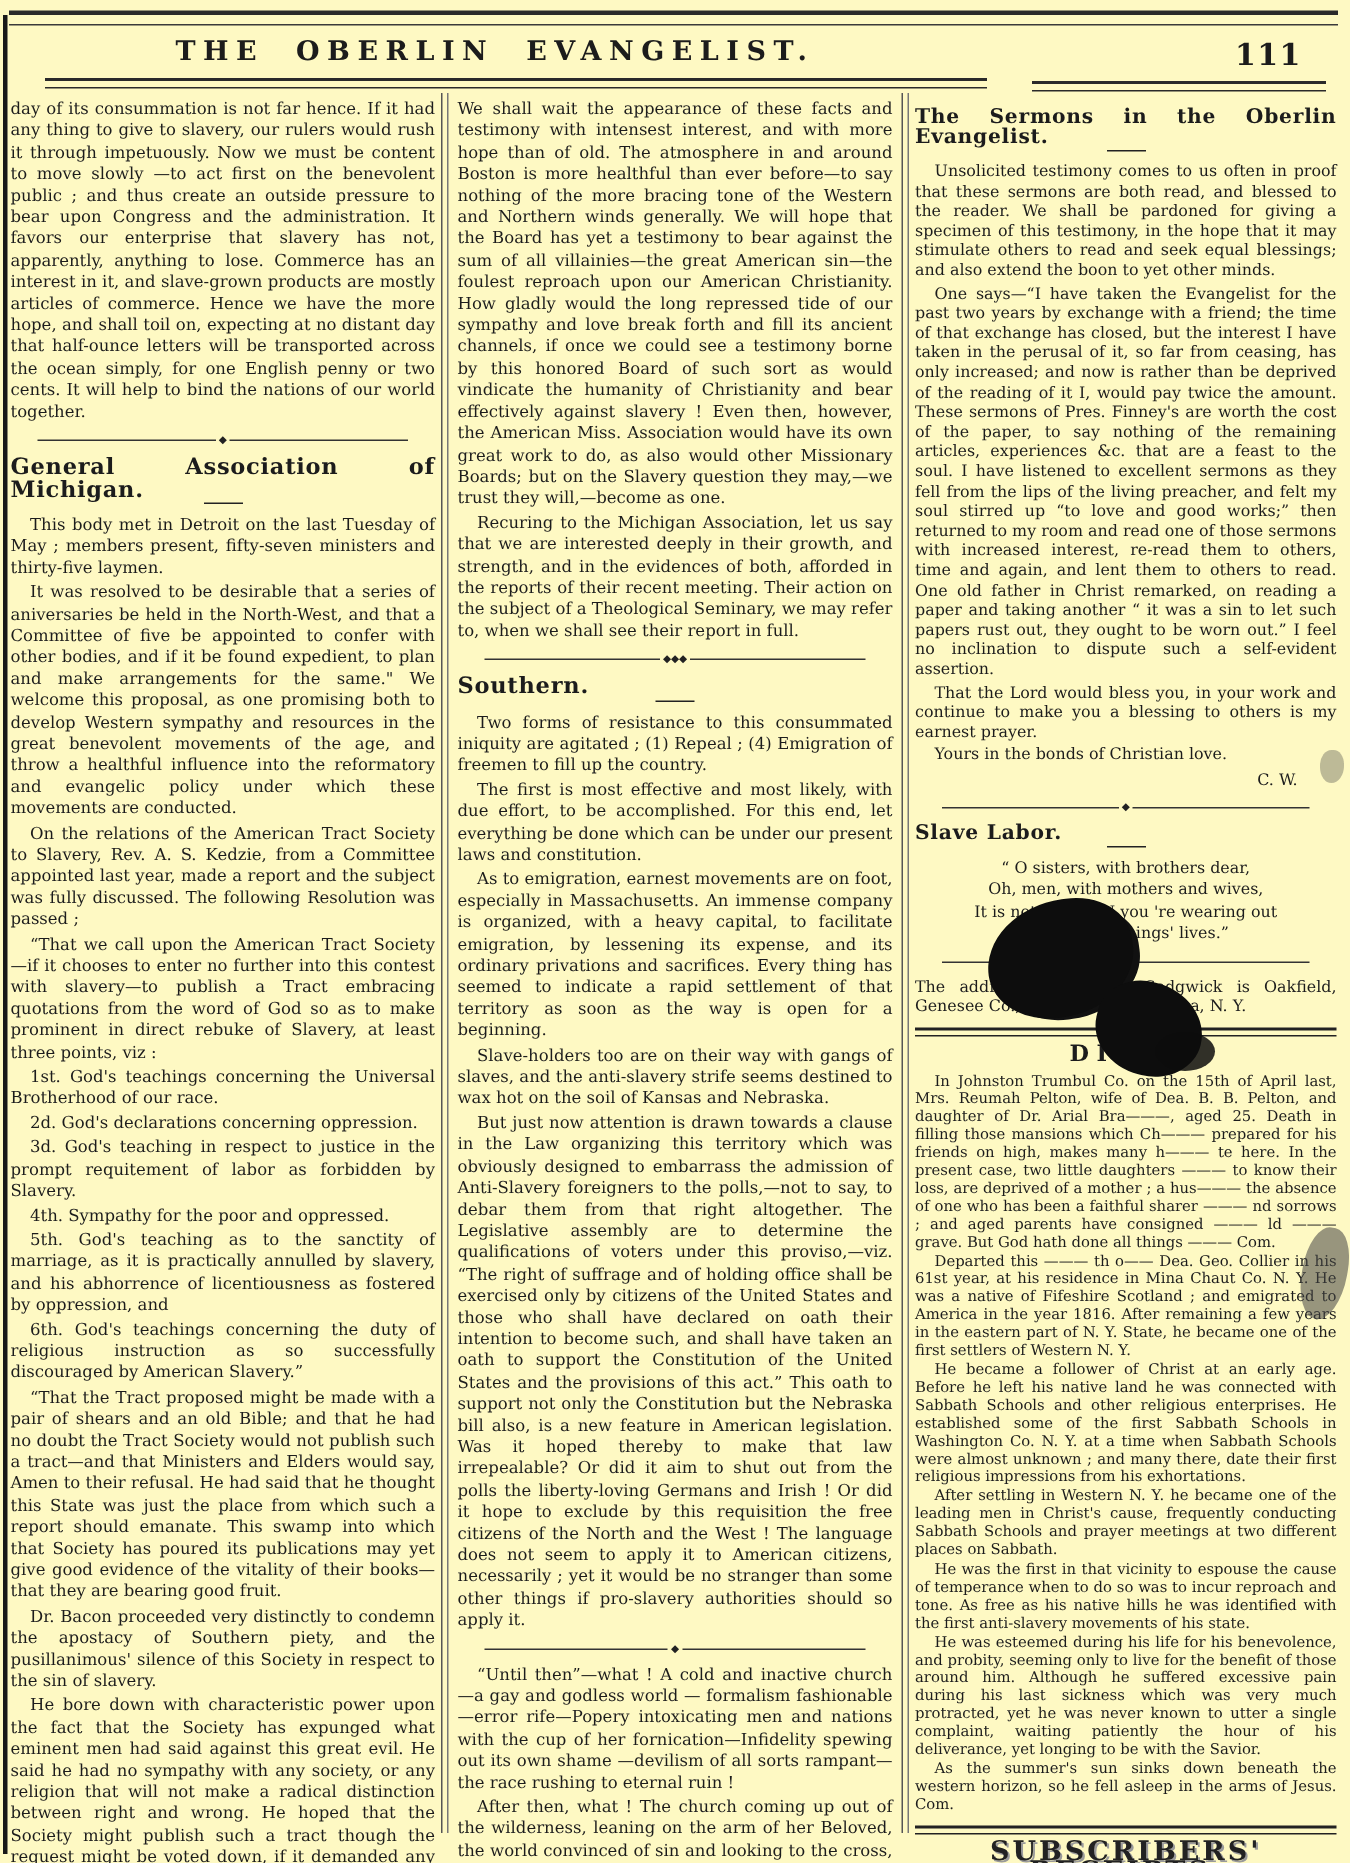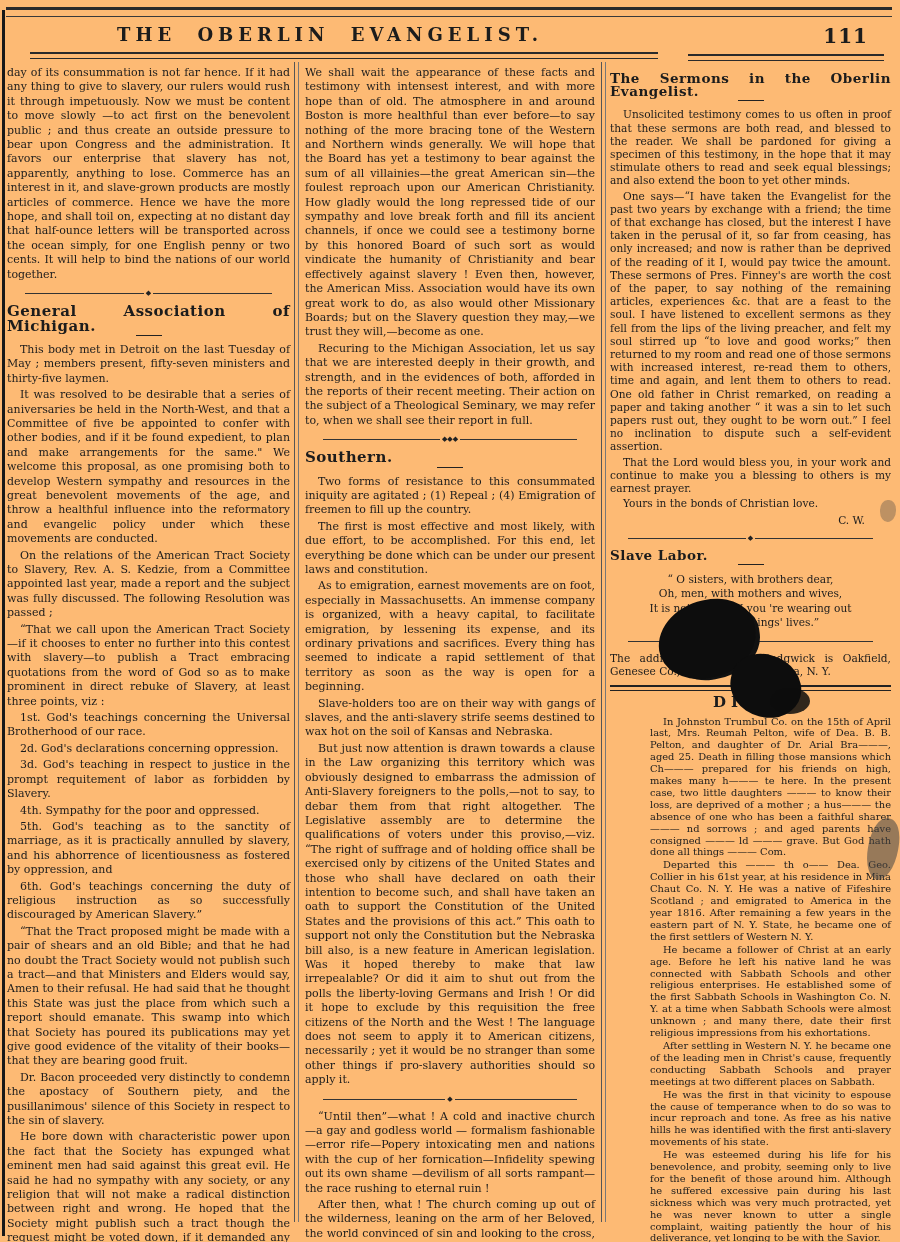--- a/index.html
+++ b/index.html
@@ -1,19 +1,19 @@
 <!DOCTYPE html>
 <html><head>
 <meta charset="utf-8">
 <style>
   html,body{margin:0;padding:0;background:#e9e7e2;}
   .page{
     position:relative;
     width:900px;height:1242px;
-    background:#fdba74;
+    background:#fef9c3;
     font-family:"DejaVu Serif","Liberation Serif",serif;
     color:#1c1c1c;
     overflow:hidden;
     box-sizing:border-box;
   }
   
   .top-rule{position:absolute;left:6px;top:7px;width:886px;height:6px;
     border-top:3px solid #2a2a2a;border-bottom:1px solid #3a3a3a;}
   .left-edge{position:absolute;left:2px;top:10px;width:3px;height:1226px;background:#181818;}
   
@@ -41,21 +41,21 @@
   .hrule{width:26px;border-top:1.5px solid #222;margin:1px auto 7px auto;}
   .divider{display:flex;align-items:center;margin:7px 18px 6px 18px;height:9px;}
   .divider .dl{flex:1;border-top:1px solid #333;}
   .divider .dd{font-size:7px;line-height:7px;padding:0 2px;color:#222;}
   .sig{text-align:right;padding-right:26px;text-indent:0;margin-top:3px;}
   .poem{text-align:center;text-indent:0;margin:2px 0;}
   .poem div{line-height:14.5px;}
   .dbl-rule{border-top:2px solid #222;border-bottom:1px solid #222;height:3px;margin:7px 0 5px 0;}
   .died-title{font-size:15px;letter-spacing:5px;text-align:center;margin:4px 0 6px 0;font-weight:bold;}
   .obit{font-size:9.9px;line-height:11.9px;}
-  .obit p{margin-bottom:1px;margin-left:40px;}
+  .obit p{margin-bottom:1px;}
   .receipts-title{font-size:18px;text-align:center;font-weight:bold;letter-spacing:2px;
     margin:5px 0 2px 0;color:#222;
     text-shadow:1.4px 1.4px 0 #9a9a9a;}
   
   .blot{position:absolute;background:#0d0d0d;}
   .blot-a{left:658px;top:600px;width:98px;height:78px;border-radius:58% 42% 55% 45%;transform:rotate(-8deg);box-shadow:6px 4px 0 -2px #111;}
   .blot-b{left:730px;top:655px;width:72px;height:62px;border-radius:45% 55% 48% 52%;transform:rotate(14deg);}
   .blot-c{left:770px;top:688px;width:40px;height:26px;border-radius:50%;opacity:.85;}
   .smudge{position:absolute;background:#444;opacity:.55;border-radius:50% 45% 55% 50%;}
   .smudge-a{left:868px;top:818px;width:30px;height:62px;transform:rotate(10deg);}

